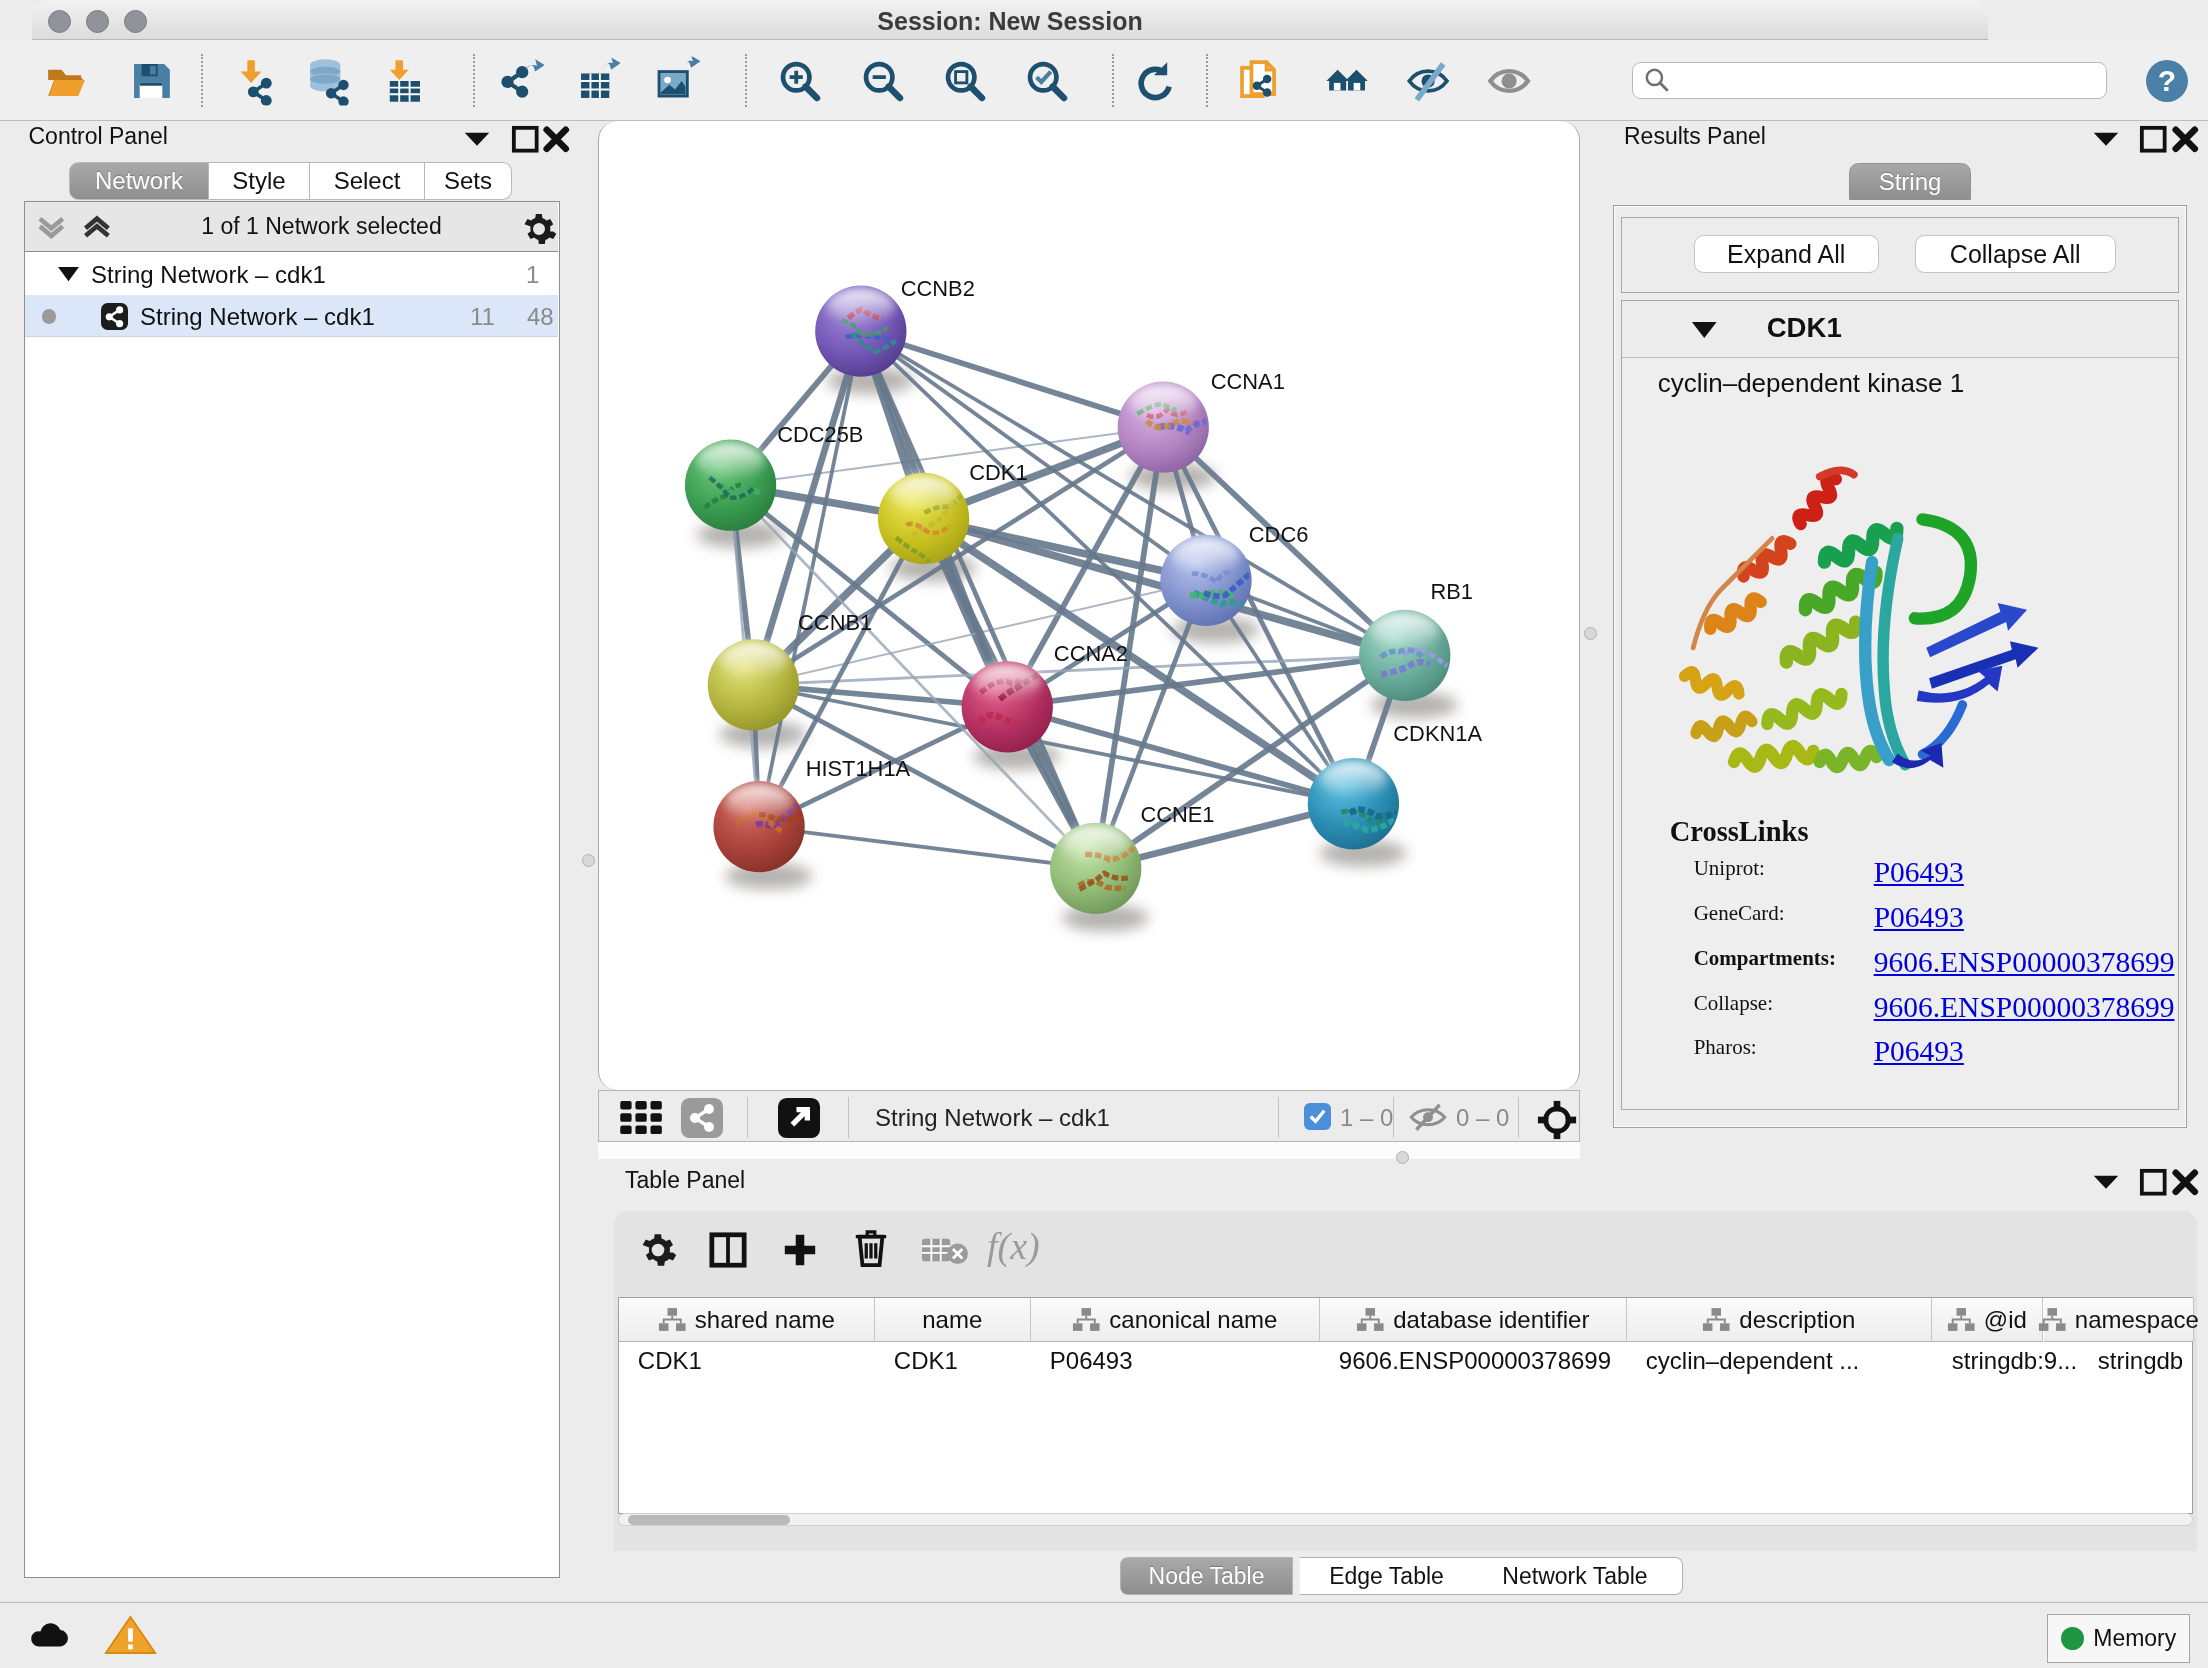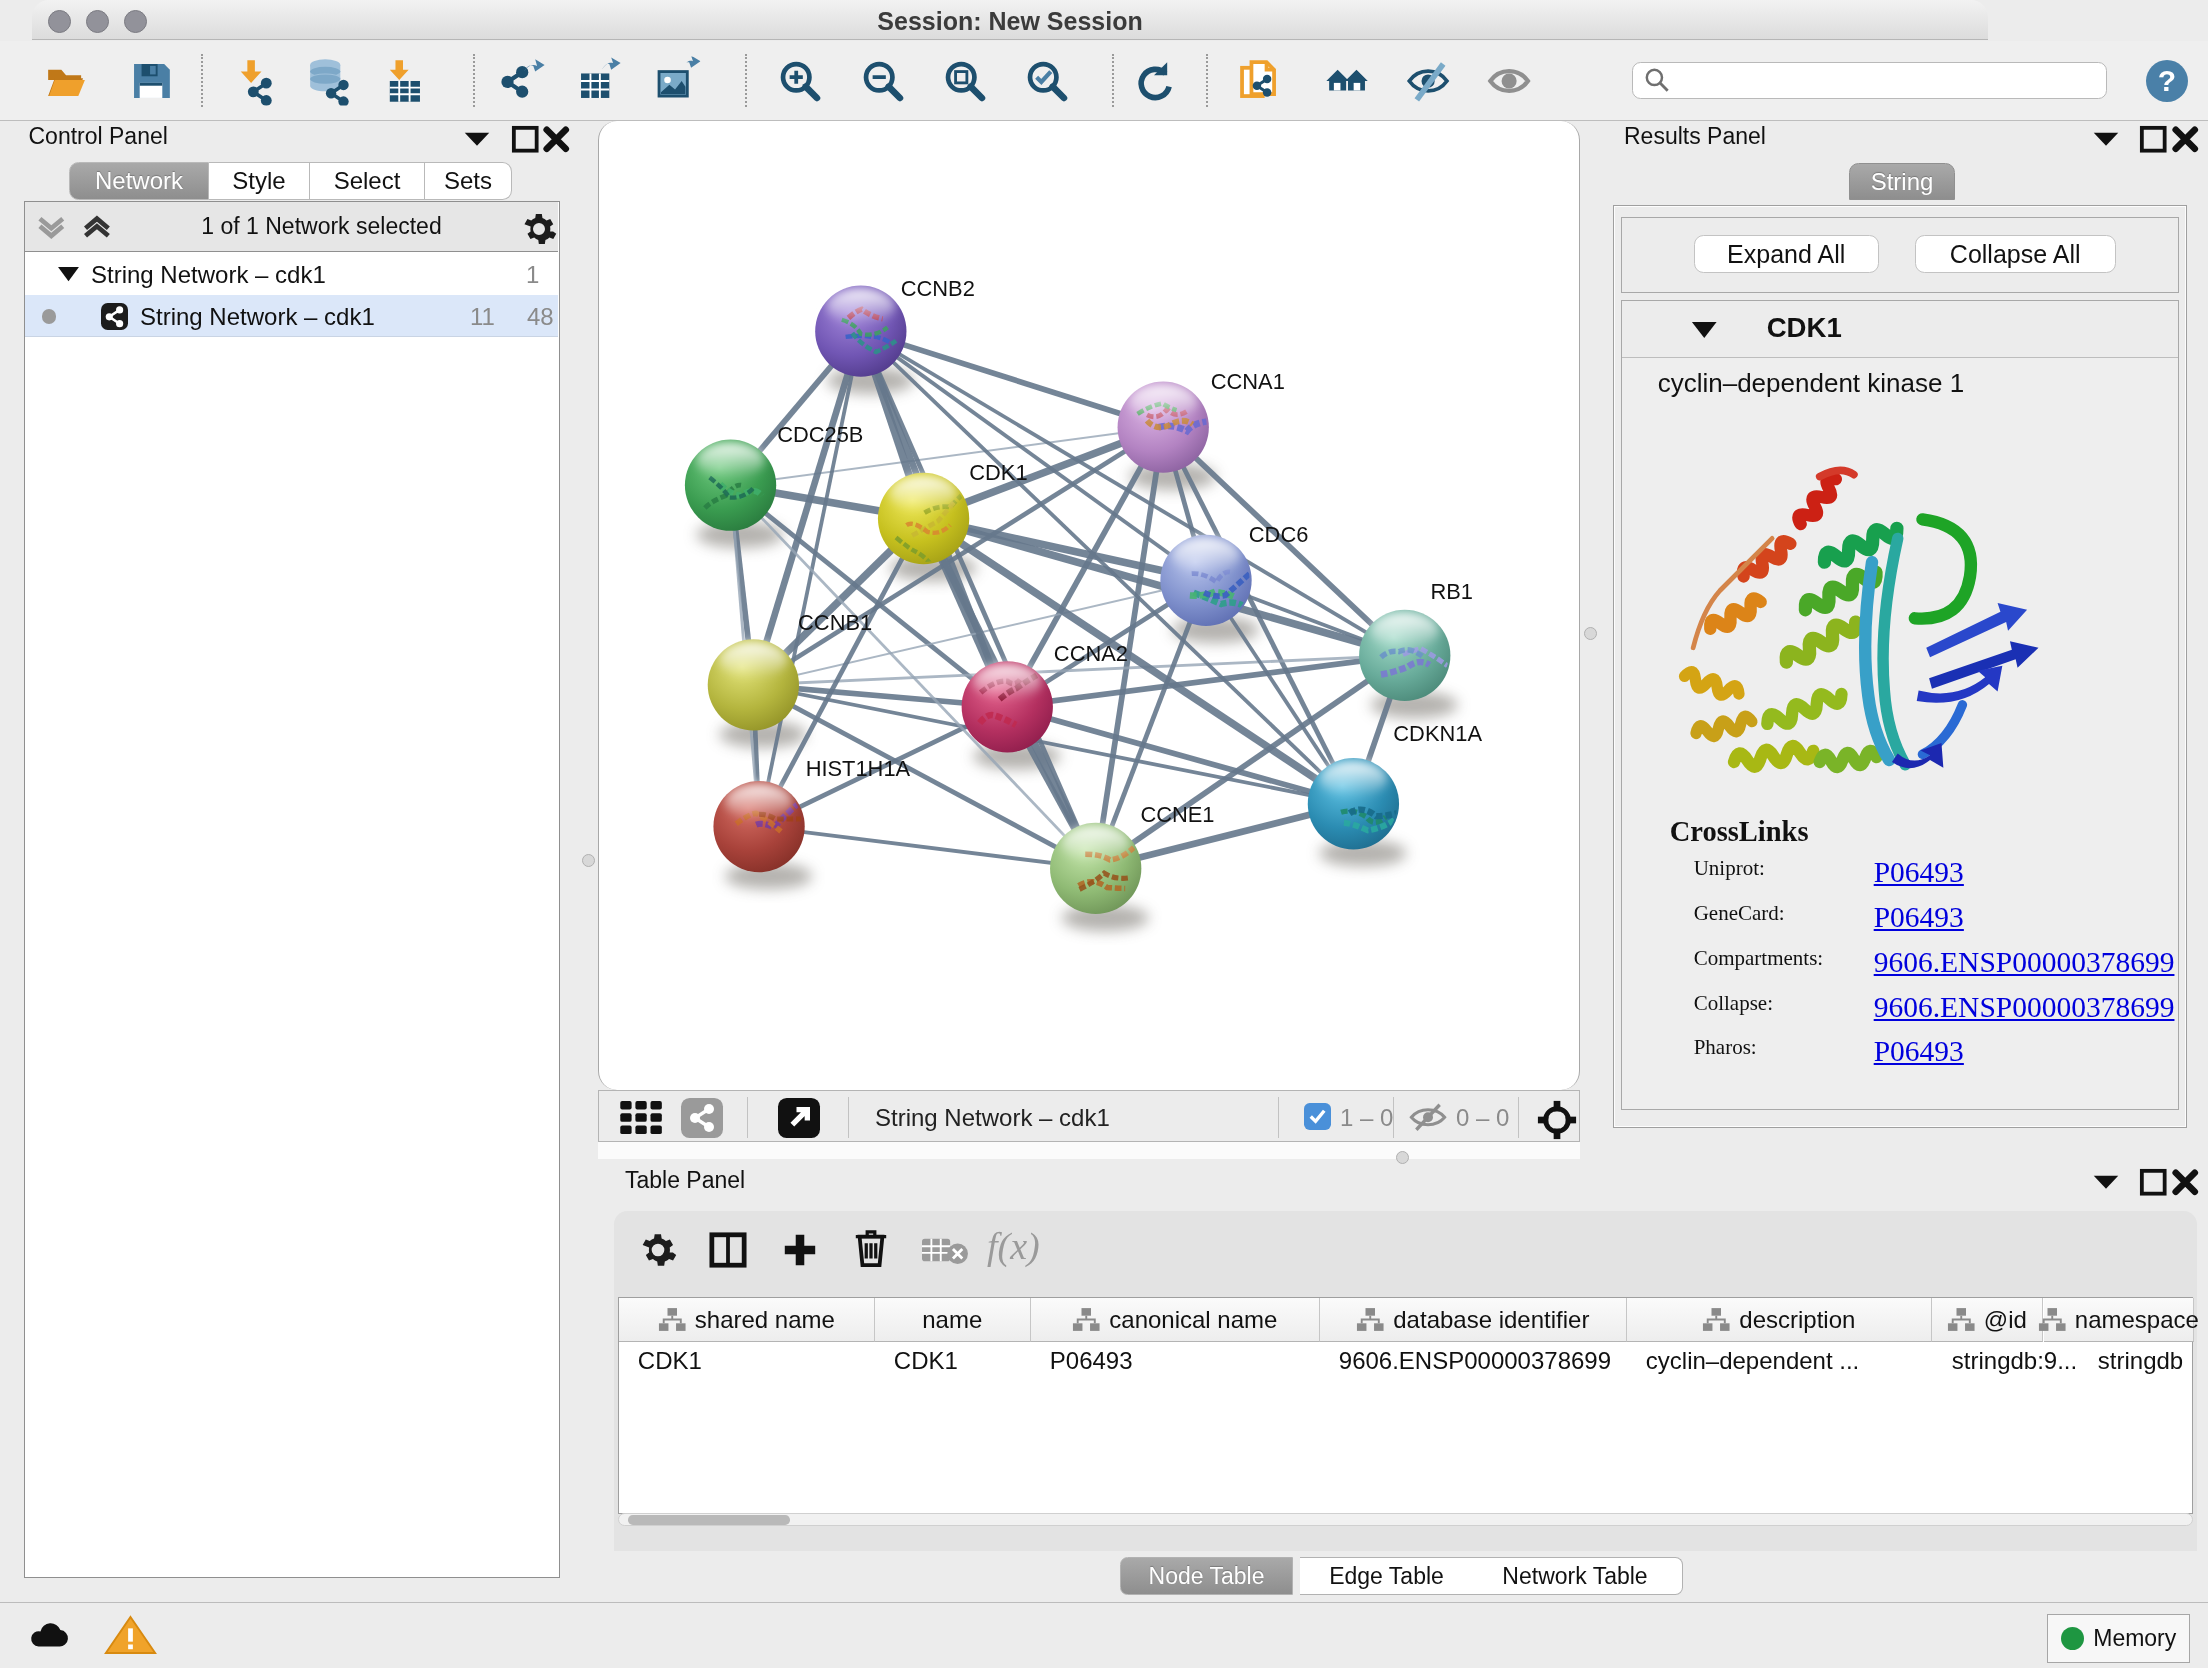--- a/index.html
+++ b/index.html
@@ -580,21 +580,21 @@
 <div class="abs phdr" style="left:1624px; top:123px;">Results Panel</div>
 <svg class="abs" style="left:2090px;top:125px" width="32" height="28.5" viewBox="0 0 34 30">
     <path d="M4 8 h26 l-13 14 z" fill="#111"></path>
   </svg>
 <svg class="abs" style="left:2139px;top:125px" width="28.5" height="28.5" viewBox="0 0 30 30">
     <rect x="3" y="3" width="24" height="24" fill="none" stroke="#111" stroke-width="4"></rect>
   </svg>
 <svg class="abs" style="left:2171px;top:125px" width="28.5" height="28.5" viewBox="0 0 30 30">
     <path d="M5 5 L25 25 M25 5 L5 25" stroke="#111" stroke-width="7" stroke-linecap="round"></path>
   </svg>
-<div class="abs" style="left:1849px; top:163px; width:106px; height:37px; background:linear-gradient(#a9a9a9,#8e8e8e); border:1px solid #909090; border-radius:9.5px 9.5px 0 0; color:#fff; text-align:center; font-size:24px; line-height:36px; text-shadow:0 -1px 1px rgba(0,0,0,.25);">String</div>
+<div class="abs" style="left:1849px; top:163px; width:122px; height:37px; background:linear-gradient(#a9a9a9,#8e8e8e); border:1px solid #909090; border-radius:9.5px 9.5px 0 0; color:#fff; text-align:center; font-size:24px; line-height:36px; text-shadow:0 -1px 1px rgba(0,0,0,.25);">String</div>
 <div class="abs" id="rp-box">
   <div class="abs" id="rp-sec1">
     <div class="btn" style="left:72px; top:17px; width:185px; line-height:36px;">Expand All</div>
     <div class="btn" style="left:293px; top:17px; width:201px; line-height:36px;">Collapse All</div>
   </div>
   <div class="abs" id="rp-sec2">
       <div class="abs" style="left:0;top:0;width:556px;height:57px;border-bottom:1px solid #bdbdbd;background:#ececec;">
         <svg class="abs" style="left:68px;top:19px" width="28.5" height="21" viewBox="0 0 30 22">
           <path d="M2 2 h26 l-13 17 z" fill="#111"></path>
         </svg>
@@ -628,21 +628,21 @@
 <path d="M252 266 q45 8 76 -18 l9 8 5 -27 -26 5 8 7 q-30 24 -70 14 z" fill="#2438c4"></path>
 <path d="M300 270 q-15 38 -42 52" stroke="#2a6ad4" stroke-width="10" fill="none"></path>
 <path d="M226 330 q20 14 40 -2 l14 8 -2 -26 -22 8 10 5 q-18 12 -34 -2 z" fill="#1c28b0"></path>
 </g>
       </svg>
 <div class="srl" style="left:48px;top:515px;font-weight:bold;font-size:28.5px;">CrossLinks</div>
 <div class="srl" style="left:72px;top:555px;">Uniprot:</div>
 <div class="srlink" style="left:252px;top:555px;">P06493</div>
 <div class="srl" style="left:72px;top:600px;">GeneCard:</div>
 <div class="srlink" style="left:252px;top:600px;">P06493</div>
-<div class="srl" style="left:72px;top:645px;">Compartments:</div>
+<div class="srl" style="left:72px;top:645px;font-weight:bold;">Compartments:</div>
 <div class="srlink" style="left:252px;top:645px;">9606.ENSP00000378699</div>
 <div class="srl" style="left:72px;top:690px;">Collapse:</div>
 <div class="srlink" style="left:252px;top:690px;">9606.ENSP00000378699</div>
 <div class="srl" style="left:72px;top:734px;">Pharos:</div>
 <div class="srlink" style="left:252px;top:734px;">P06493</div>
     </div>
 </div>
 
 <div class="abs" id="tp"></div>
 <div class="abs phdr" style="left:625px; top:1167px;">Table Panel</div>

